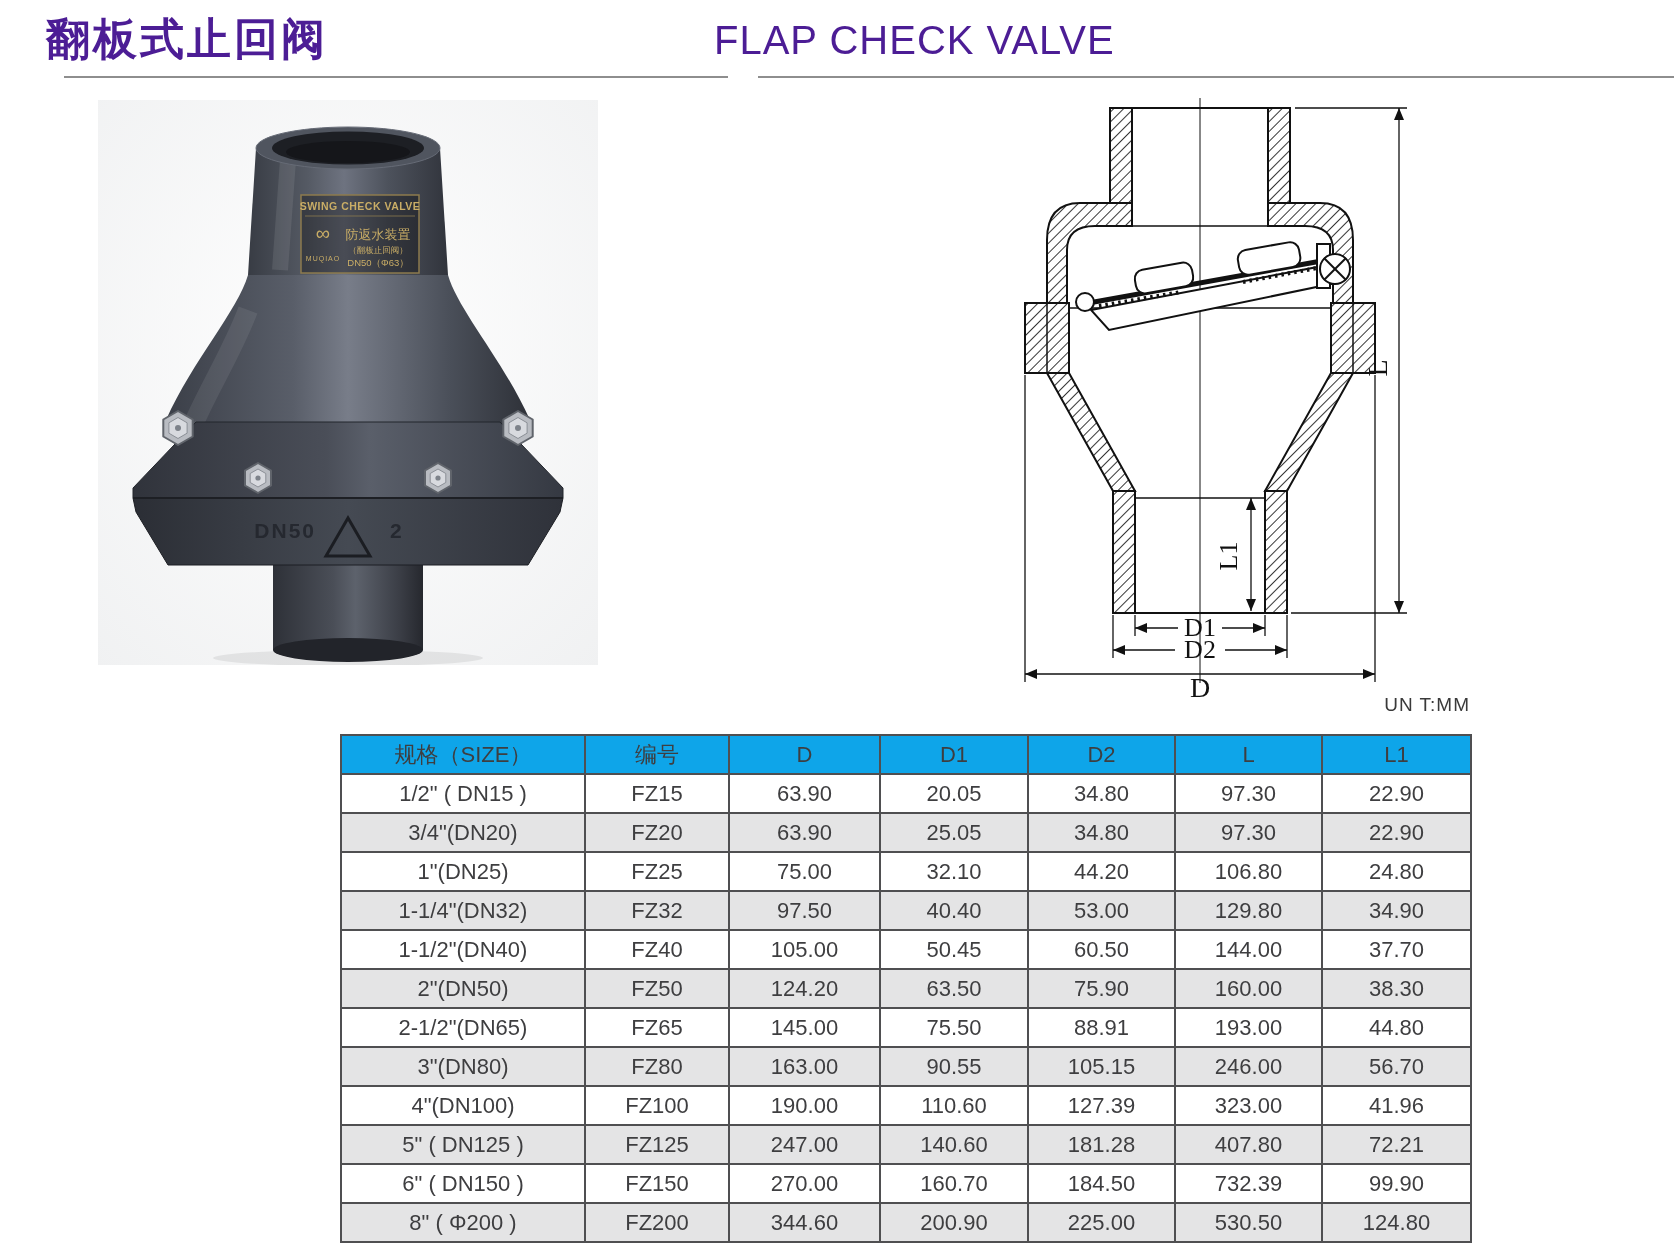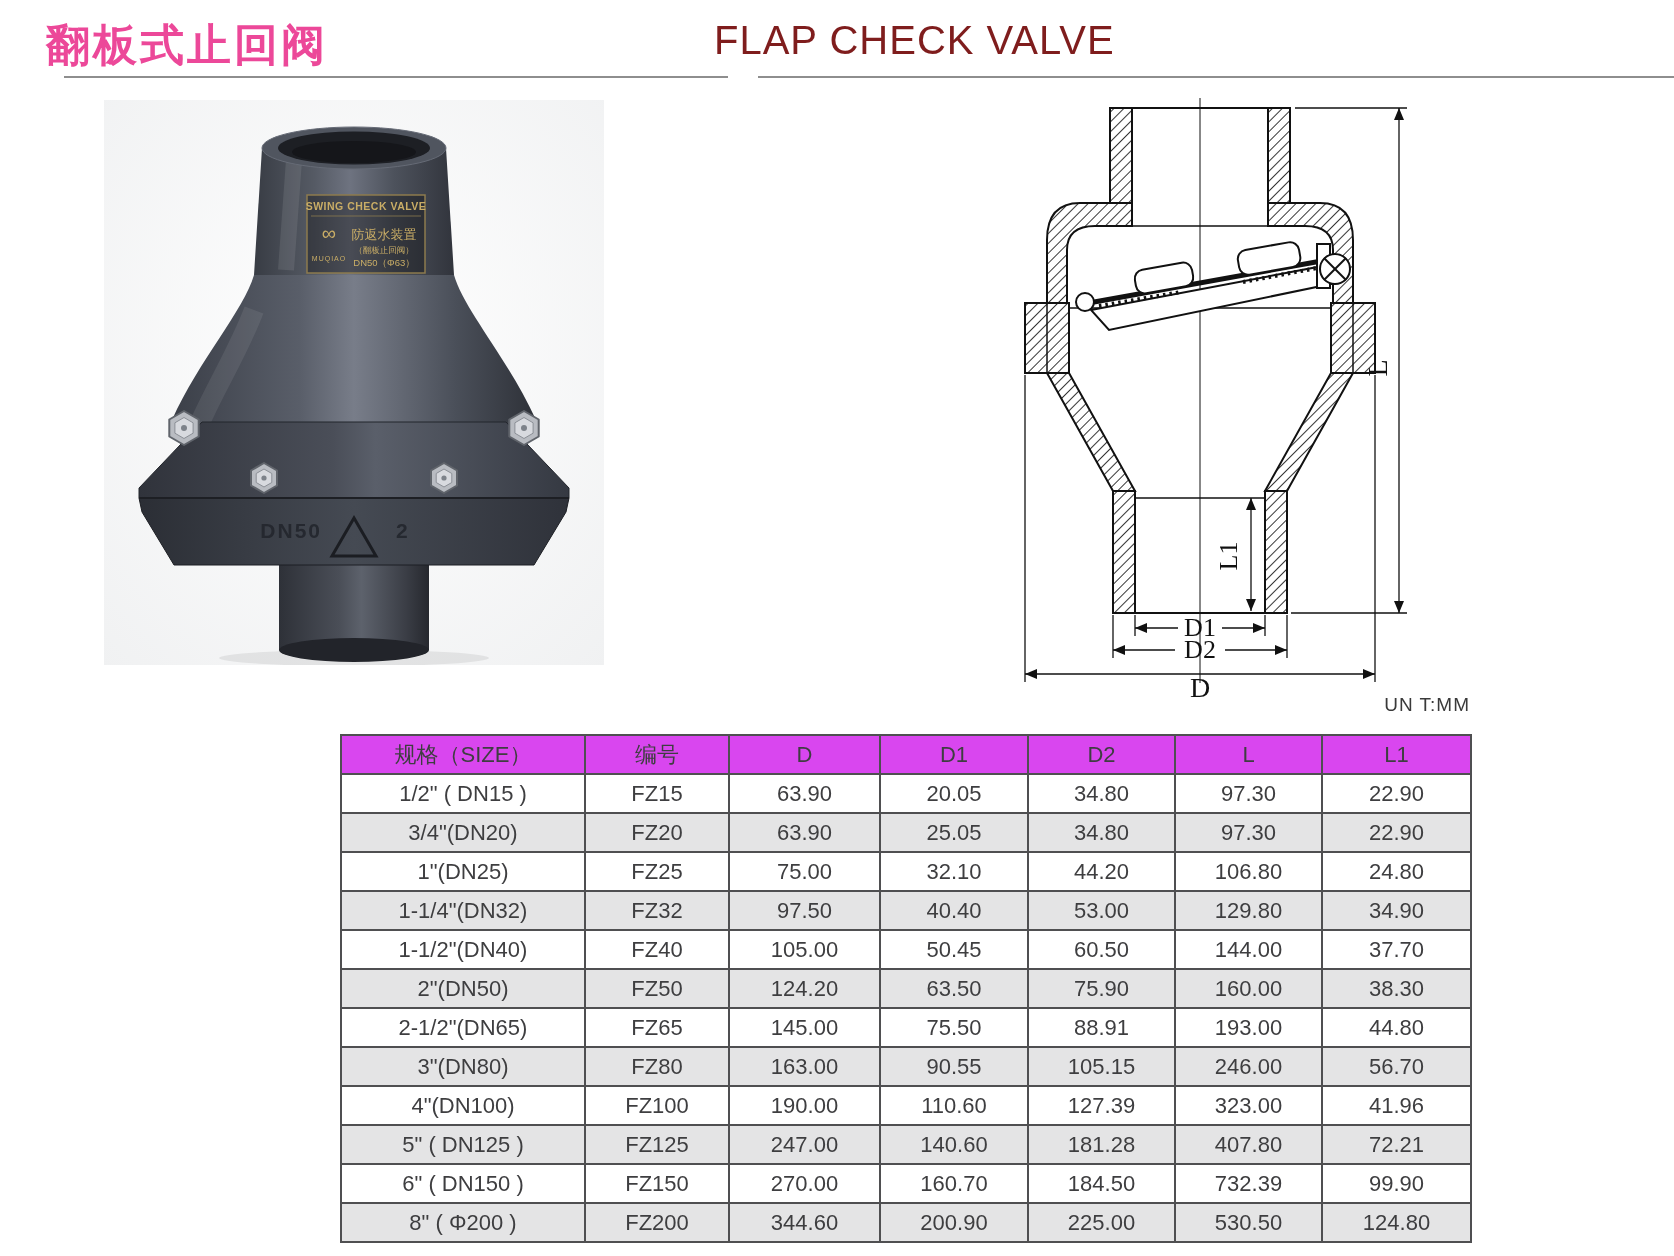--- a/index.html
+++ b/index.html
@@ -1,33 +1,33 @@
 <!DOCTYPE html>
 <html><head>
 <meta charset="utf-8">
 <style>
   html,body{margin:0;padding:0;background:#ffffff;}
   .page{position:relative;width:1674px;height:1256px;background:#ffffff;overflow:hidden;
         font-family:"Liberation Sans",sans-serif;}
-  .title-cn{position:absolute;left:46px;top:16px;font-size:44px;font-weight:600;
-            color:#ec4899;letter-spacing:3px;}
+  .title-cn{position:absolute;left:46px;top:10px;font-size:44px;font-weight:600;
+            color:#4c1d95;letter-spacing:3px;}
   .title-en{position:absolute;left:714px;top:18px;font-size:40px;font-weight:400;
-            color:#7f1d1d;letter-spacing:1px;}
+            color:#4c1d95;letter-spacing:1px;}
   .rule{position:absolute;top:76px;height:2px;background:#8e8e8e;}
   .rule-left{left:64px;width:664px;}
   .rule-right{left:758px;width:916px;}
-  .photo-box{position:absolute;left:104px;top:100px;width:500px;height:565px;}
+  .photo-box{position:absolute;left:98px;top:100px;width:500px;height:565px;}
   .drawing-box{position:absolute;left:995px;top:98px;width:440px;height:600px;}
   .units-note{position:absolute;left:1230px;top:694px;width:240px;text-align:right;
               font-size:19px;color:#3a3a3a;letter-spacing:1px;}
   .spec-table{position:absolute;left:340px;top:734px;width:1130px;
               border-collapse:collapse;table-layout:fixed;font-size:22px;color:#3e3e40;}
   .spec-table th,.spec-table td{border:2px solid #4f4f51;height:37px;text-align:center;
               font-weight:normal;padding:0;overflow:hidden;white-space:nowrap;}
-  .spec-table thead th{background:#d946ef;}
+  .spec-table thead th{background:#0ea5e9;}
   .spec-table tbody tr:nth-child(even) td{background:#e4e4e5;}
   .spec-table tbody tr:nth-child(odd) td{background:#ffffff;}
   .dim-text{font-family:"Liberation Serif",serif;fill:#111;}
 </style>
 </head>
 <body>
 
 <div class="page">
 
   <div class="title-cn">翻板式止回阀</div>

